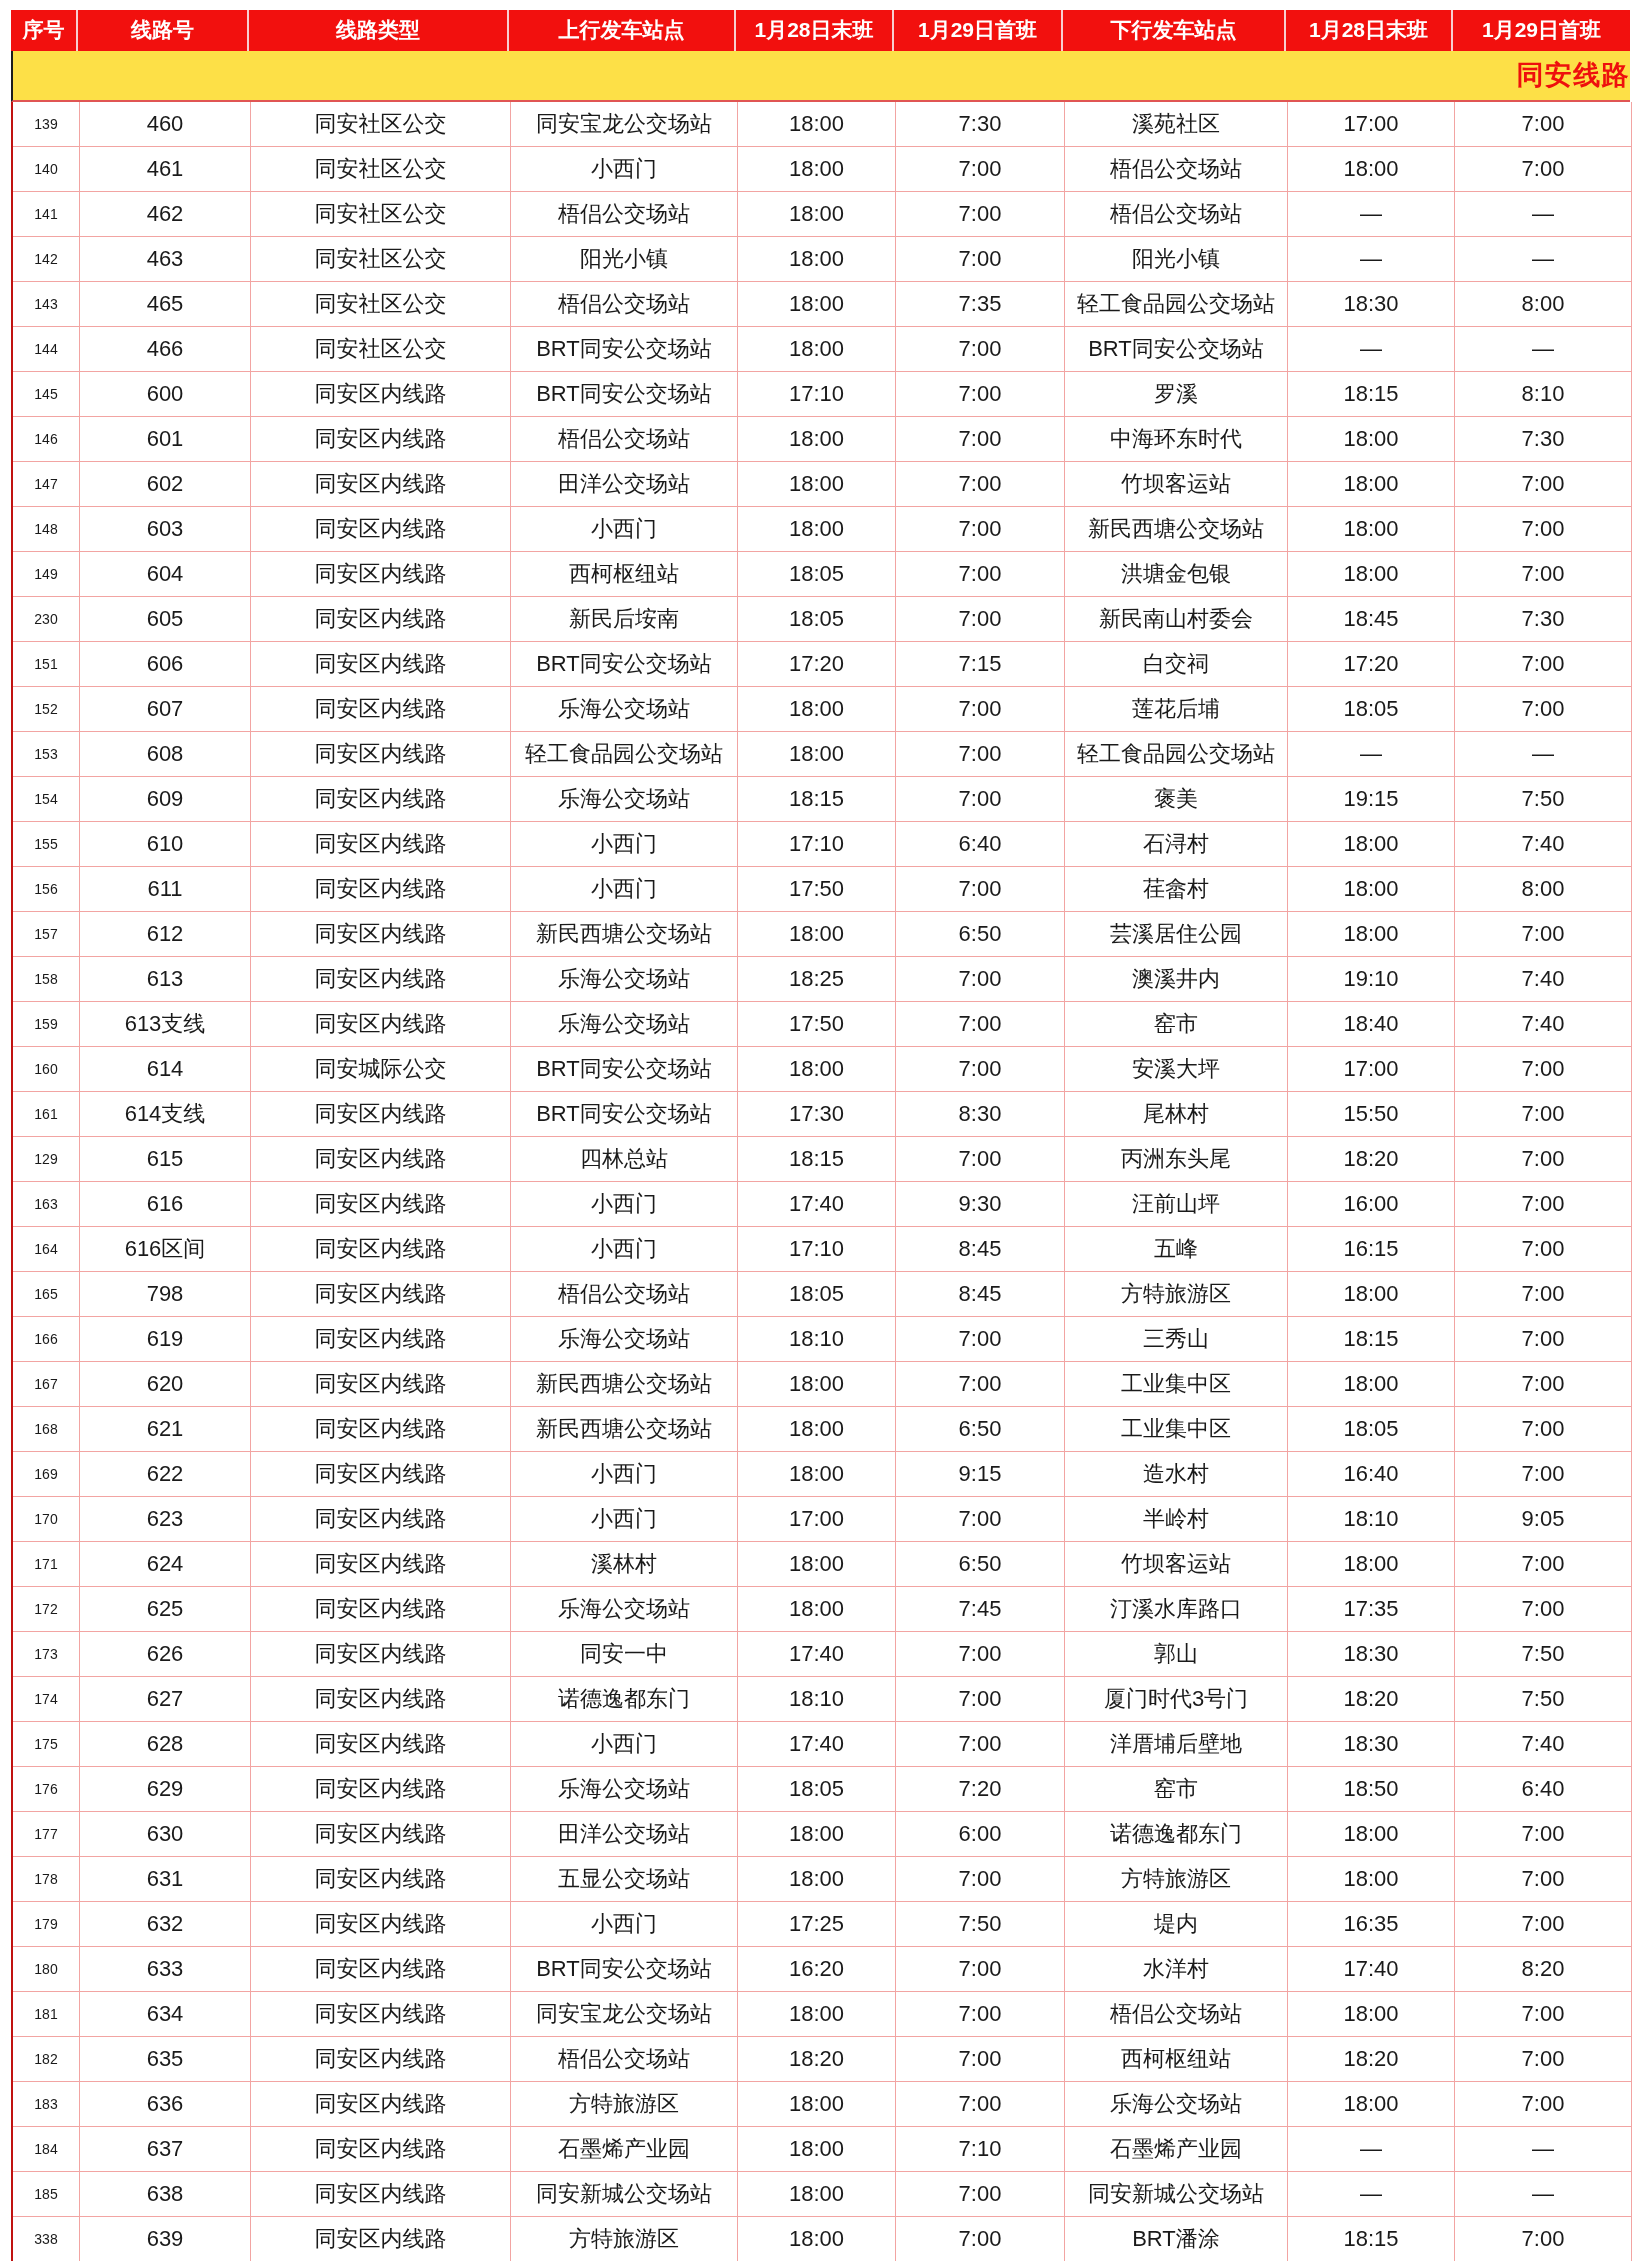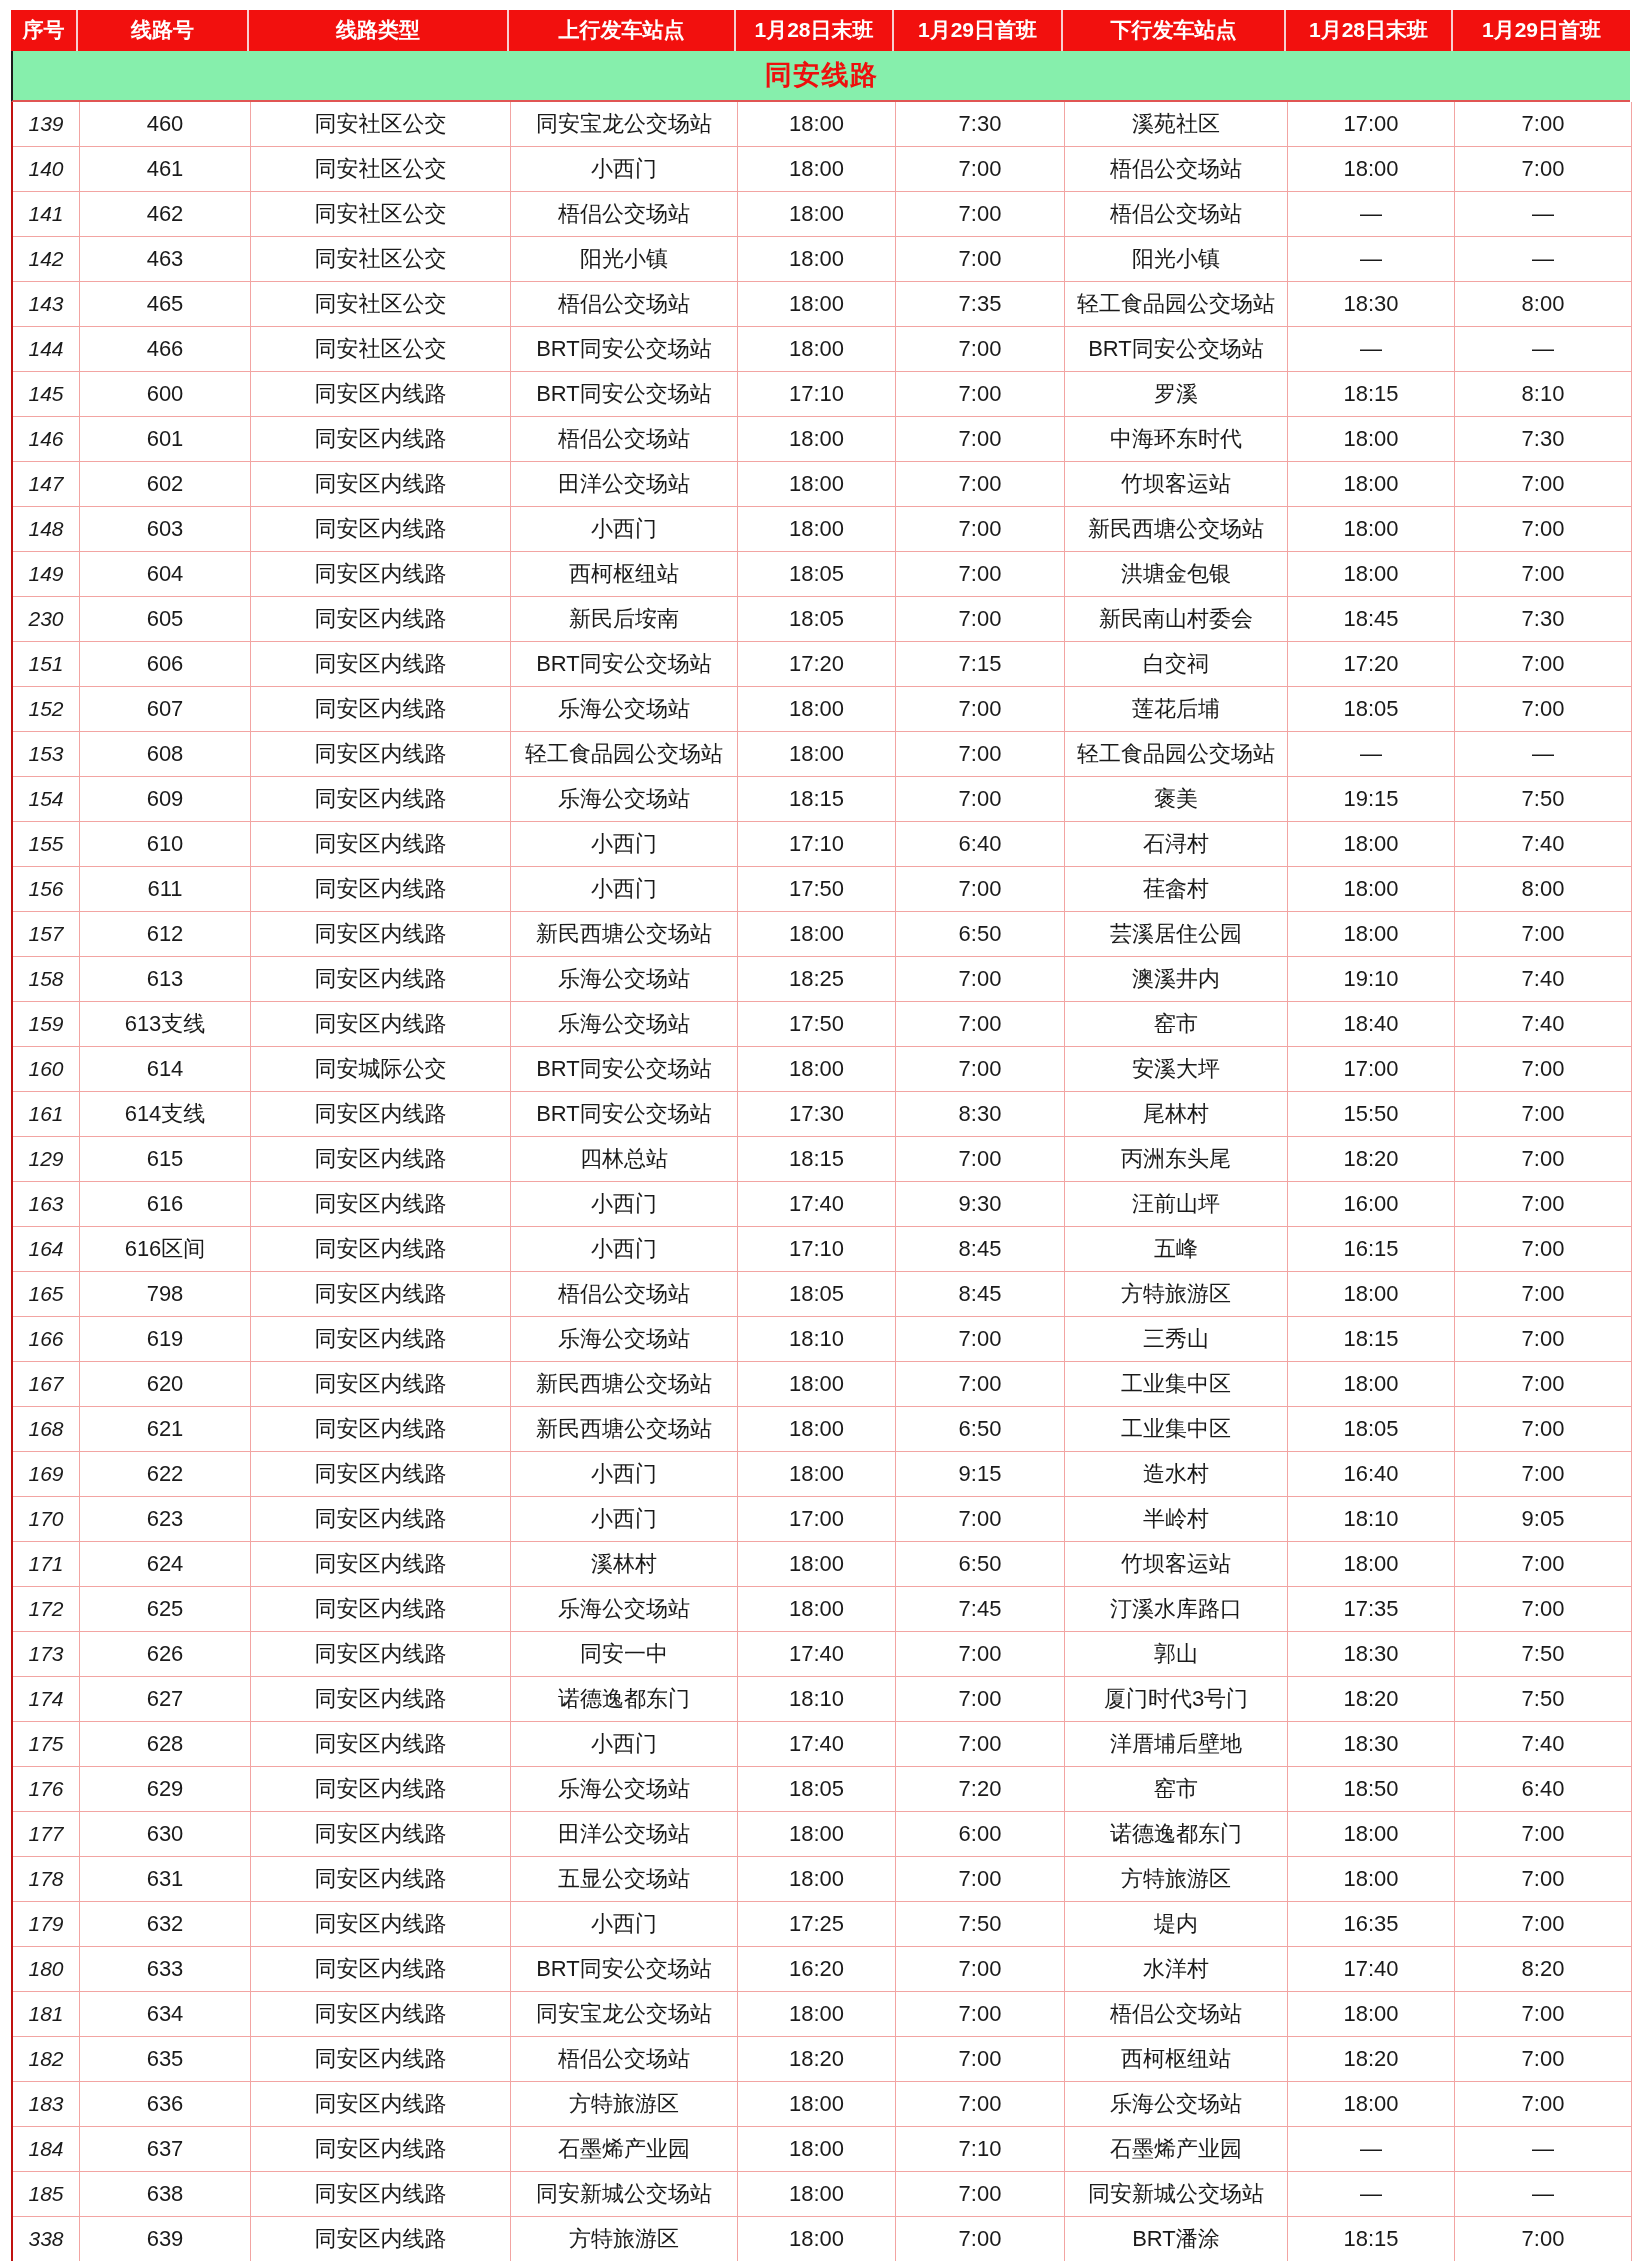--- a/index.html
+++ b/index.html
@@ -16,30 +16,30 @@
   html,body{width:var(--w);height:var(--h);background:#ffffff;overflow:hidden;
     font-family:"Liberation Sans","DejaVu Sans",sans-serif;}
   .table-wrap{position:absolute;left:11px;top:9.5px;width:1619px;}
   .grid-row{display:grid;grid-template-columns:67px 171px 260px 227px 158px 169px 223px 167px 177px;}
   
   .head-row{height:41px;background:var(--header-bg);}
   .head-cell{display:flex;align-items:center;justify-content:center;
     color:#ffffff;font-weight:bold;font-size:21px;border-right:2px solid var(--header-divider);text-align:center;}
   .head-cell:last-child{border-right:none;}
   
-  .section-row{height:51px;display:flex;align-items:center;justify-content:center;
-    border-left:2px solid #1c1c1c;border-bottom:2px solid var(--strong-line);background:#86efac;}
+  .section-row{height:51px;display:flex;align-items:center;justify-content:flex-end;
+    border-left:2px solid #1c1c1c;border-bottom:2px solid var(--strong-line);background:#fde047;}
   .section-title{color:var(--section-red);font-weight:bold;font-size:27px;letter-spacing:1.4px;}
   
   .data-row{height:45px;border-left:2px solid var(--outer);}
   .cell{display:flex;align-items:center;justify-content:center;
     font-size:22px;color:var(--ink);
     border-right:1.4px solid var(--grid);border-bottom:1.4px solid var(--grid);
     white-space:nowrap;overflow:hidden;}
-  .cell:first-child{font-size:21px;font-style:italic;}
+  .cell:first-child{font-size:14px;}
 </style>
 </head>
 <body>
 
 <div class="table-wrap">
 
   <div class="grid-row head-row">
     <div class="head-cell">序号</div>
     <div class="head-cell">线路号</div>
     <div class="head-cell">线路类型</div>

